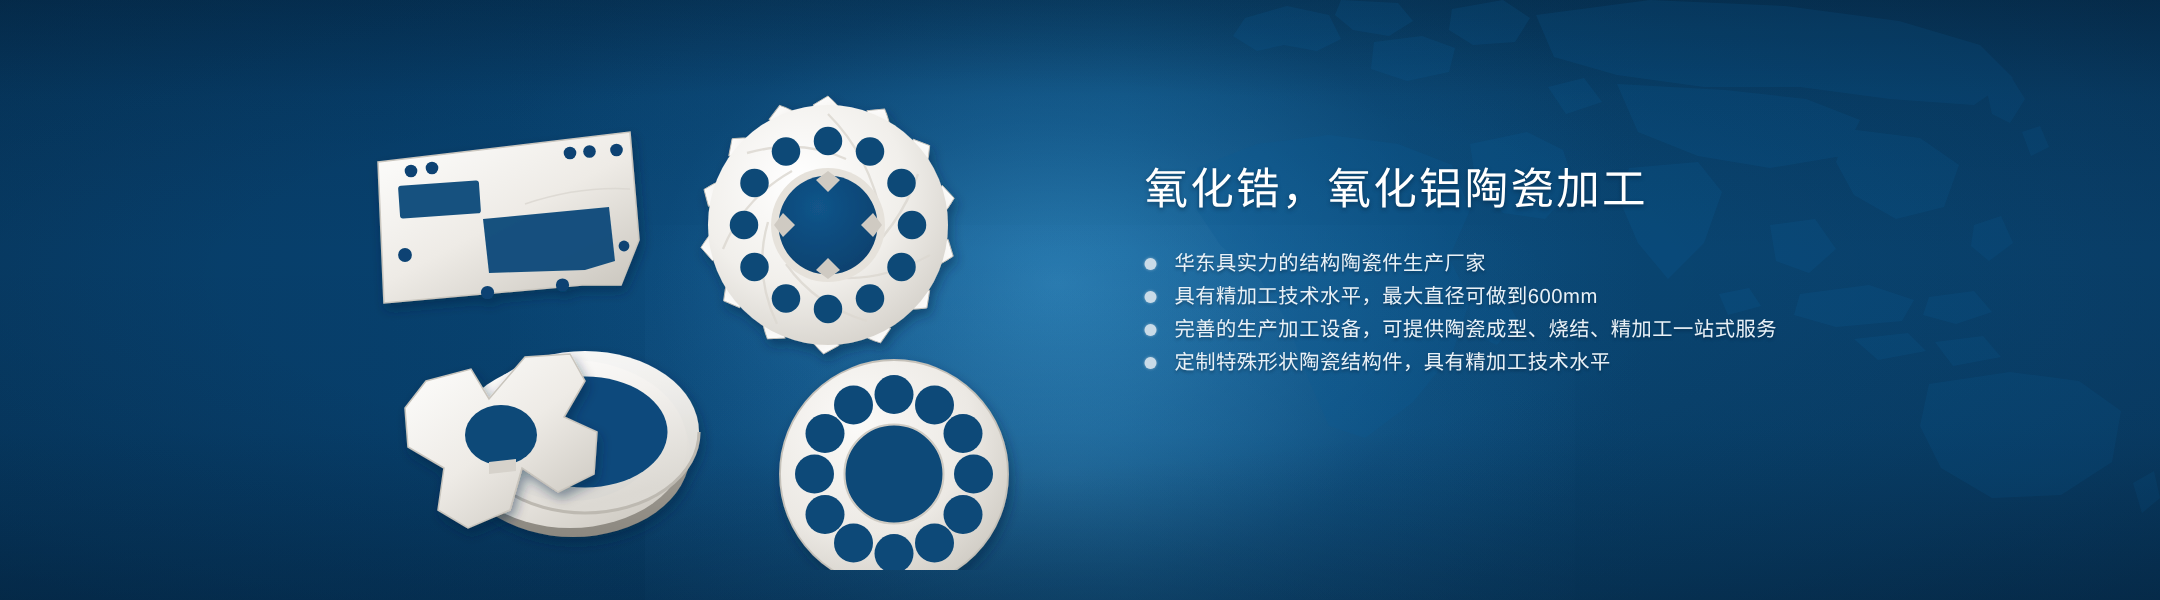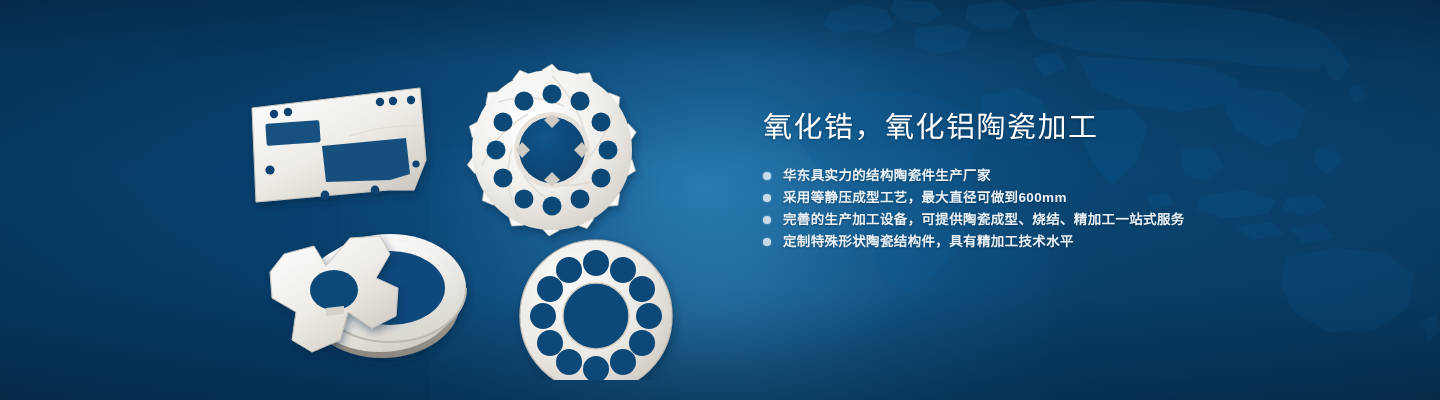--- a/index.html
+++ b/index.html
@@ -101,21 +101,20 @@
   }
   .bullets{
     margin-top:19px;
     list-style:none;
   }
   .bullet{
     display:flex;
     align-items:center;
     height:22px;
     margin-bottom:0px;
-    font-weight:bold;
   }
   .bullet + .bullet{ margin-top:0; }
   .dot{
     flex:0 0 auto;
     width:8px; height:8px;
     border-radius:50%;
     background:#c9dbe8;
     margin-right:12px;
     box-shadow:0 0 2px rgba(255,255,255,.45);
   }
@@ -381,21 +380,21 @@
   <div class="copy">
     <div class="headline">氧化锆，氧化铝陶瓷加工</div>
 
     <ul class="bullets">
       <li class="bullet">
         <span class="dot"></span>
         <span class="bullet-text">华东具实力的结构陶瓷件生产厂家</span>
       </li>
       <li class="bullet">
         <span class="dot"></span>
-        <span class="bullet-text">采用等静压成型工艺，最大直径可做到600mm</span>
+        <span class="bullet-text">具有精加工技术水平，最大直径可做到600mm</span>
       </li>
       <li class="bullet">
         <span class="dot"></span>
         <span class="bullet-text">完善的生产加工设备，可提供陶瓷成型、烧结、精加工一站式服务</span>
       </li>
       <li class="bullet">
         <span class="dot"></span>
         <span class="bullet-text">定制特殊形状陶瓷结构件，具有精加工技术水平</span>
       </li>
     </ul>

